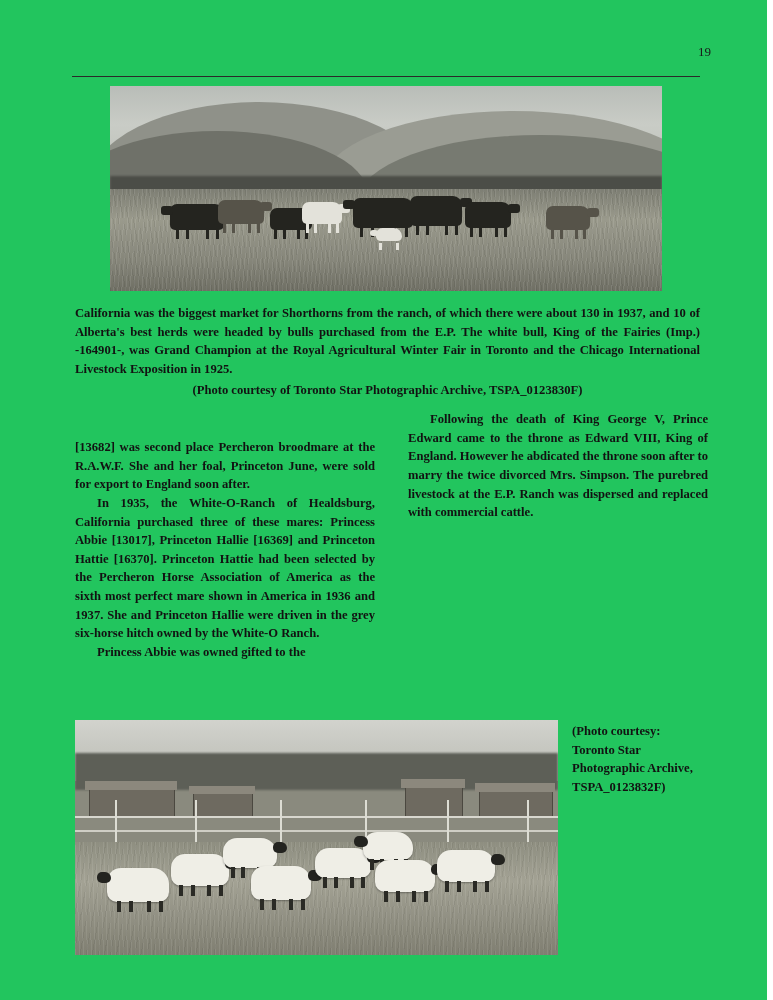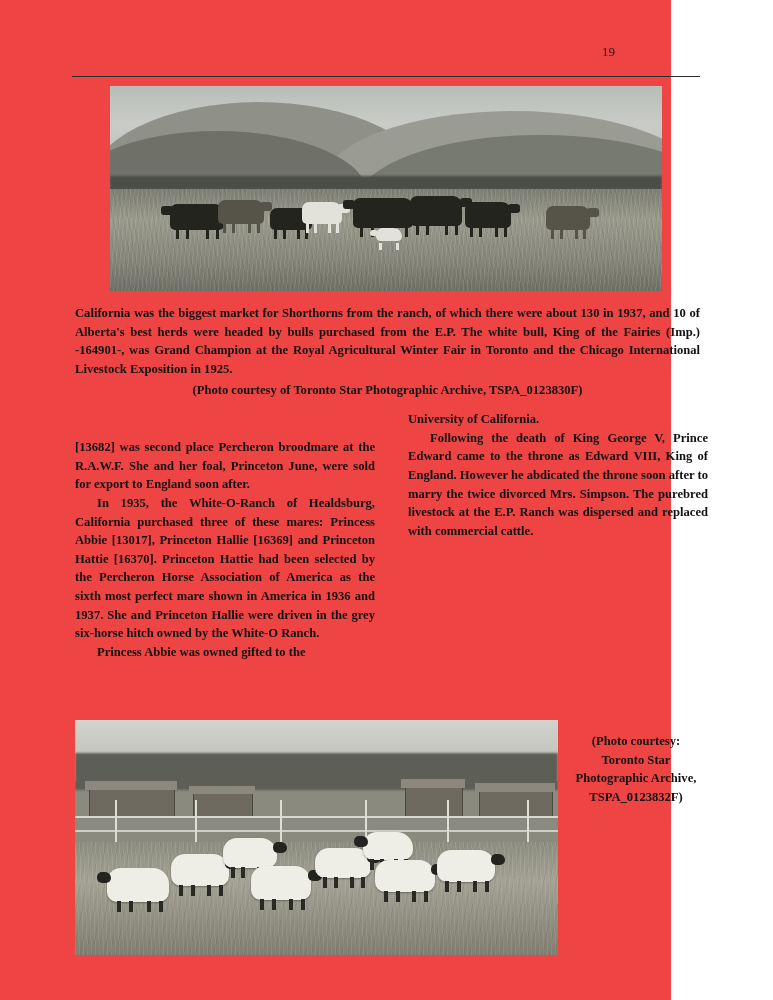--- a/index.html
+++ b/index.html
@@ -11,23 +11,23 @@
     width: 773px;
     height: 1000px;
     font-family: "Liberation Serif", serif;
     color: #111;
     position: relative;
     overflow: hidden;
   }
   .page {
     position: absolute;
     left: 0; top: 0;
-    width: 671px;
+    width: 767px;
     height: 1000px;
-    background: #ef4444;
+    background: #22c55e;
     box-sizing: border-box;
     padding-left: 25px;
   }
   .page-number {
     position: absolute;
     right: 56px;
     top: 44px;
     font-size: 13px;
     font-family: "Liberation Serif", serif;
     color: #1a1a1a;
@@ -274,22 +274,22 @@
     width: 128px;
     font-family: "Liberation Serif", serif;
     font-weight: bold;
     font-size: 12.6px;
     line-height: 1.48;
     text-align: justify;
     color: #121212;
   }
   .side-caption p { margin: 0; }
   .side-caption p.credit {
-    text-align: center;
-    margin-top: 14px;
+    text-align: left;
+    margin-top: 4px;
   }
 </style>
 </head>
 <body>
 
 <div class="page">
 
   <div class="page-number">19</div>
   <div class="top-rule"></div>
 
@@ -370,21 +370,20 @@
     <span class="caption-credit">(Photo courtesy of Toronto Star Photographic Archive, TSPA_0123830F)</span>
   </div>
 
   <div class="col col-left">
     <p class="noindent">[13682] was second place Percheron broodmare at the R.A.W.F. She and her foal, Princeton June, were sold for export to England soon after.</p>
     <p>In 1935, the White-O-Ranch of Healdsburg, California purchased three of these mares: Princess Abbie [13017], Princeton Hallie [16369] and Princeton Hattie [16370]. Princeton Hattie had been selected by the Percheron Horse Association of America as the sixth most perfect mare shown in America in 1936 and 1937. She and Princeton Hallie were driven in the grey six-horse hitch owned by the White-O Ranch.</p>
     <p>Princess Abbie was owned gifted to the</p>
   </div>
 
   <div class="col col-right">
-    <p class="noindent">University of California.</p>
     <p>Following the death of King George V, Prince Edward came to the throne as Edward VIII, King of England. However he abdicated the throne soon after to marry the twice divorced Mrs. Simpson. The purebred livestock at the E.P. Ranch was dispersed and replaced with commercial cattle.</p>
   </div>
 
   <div class="photo-bottom">
     <div class="b-sky"></div>
     <div class="b-trees"></div>
 
     <div class="b-barn" style="left:14px; top:29%; width:84px; height:12%;"></div>
     <div class="b-roof" style="left:10px; top:26%; width:92px; height:4%;"></div>
     <div class="b-barn" style="left:118px; top:31%; width:58px; height:10%;"></div>

